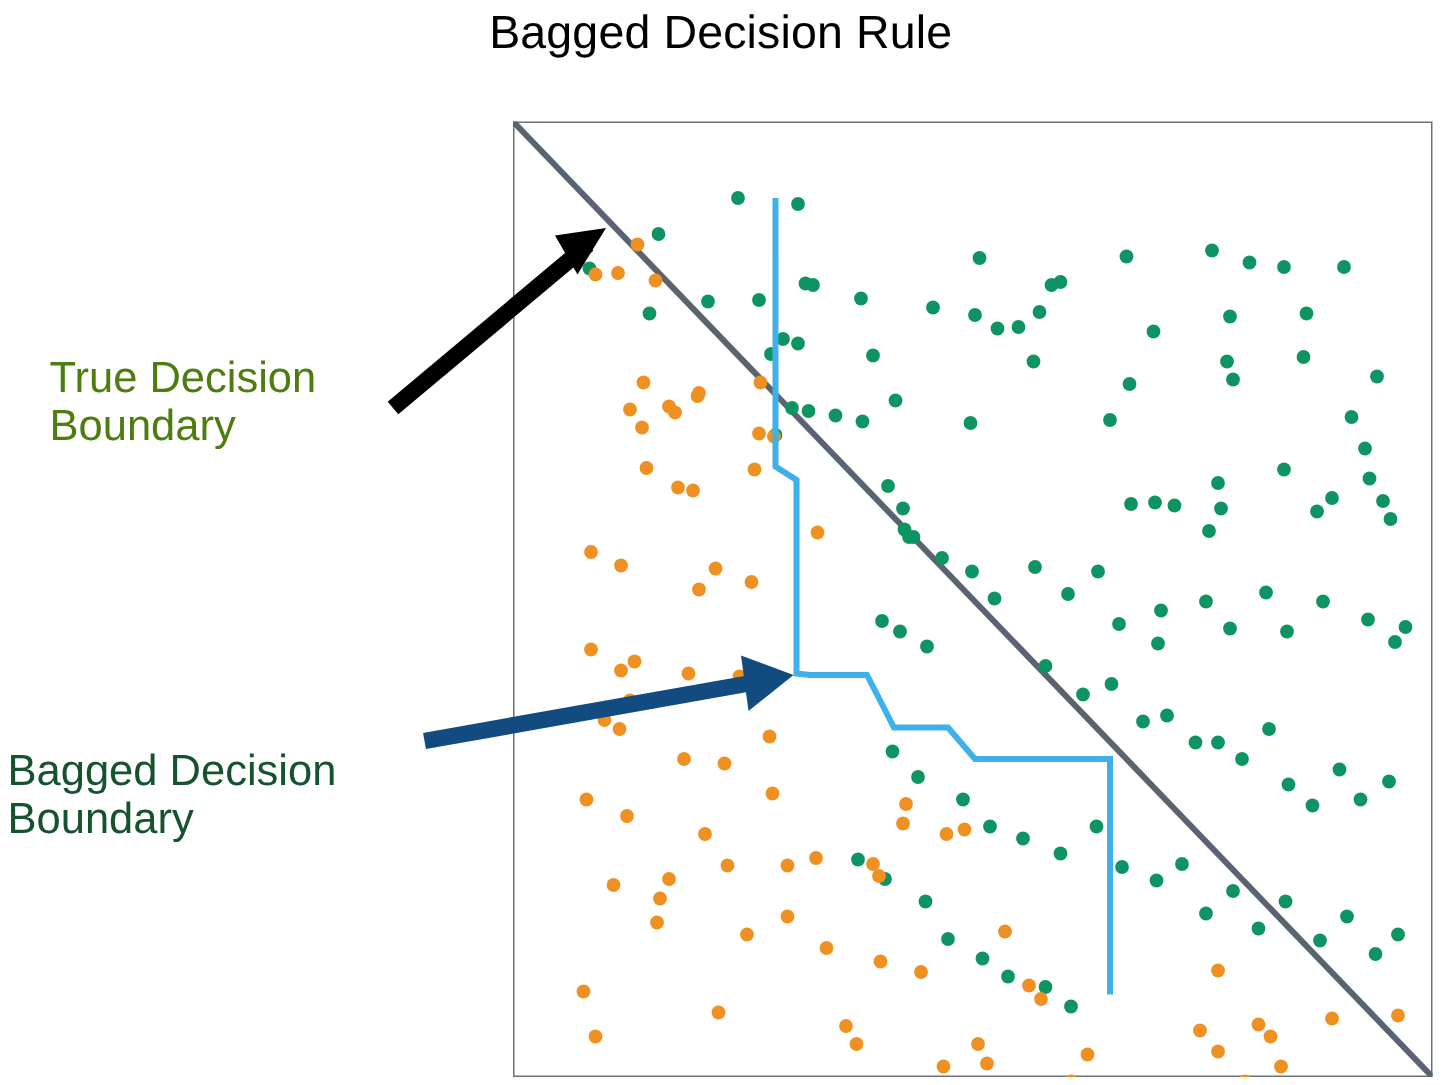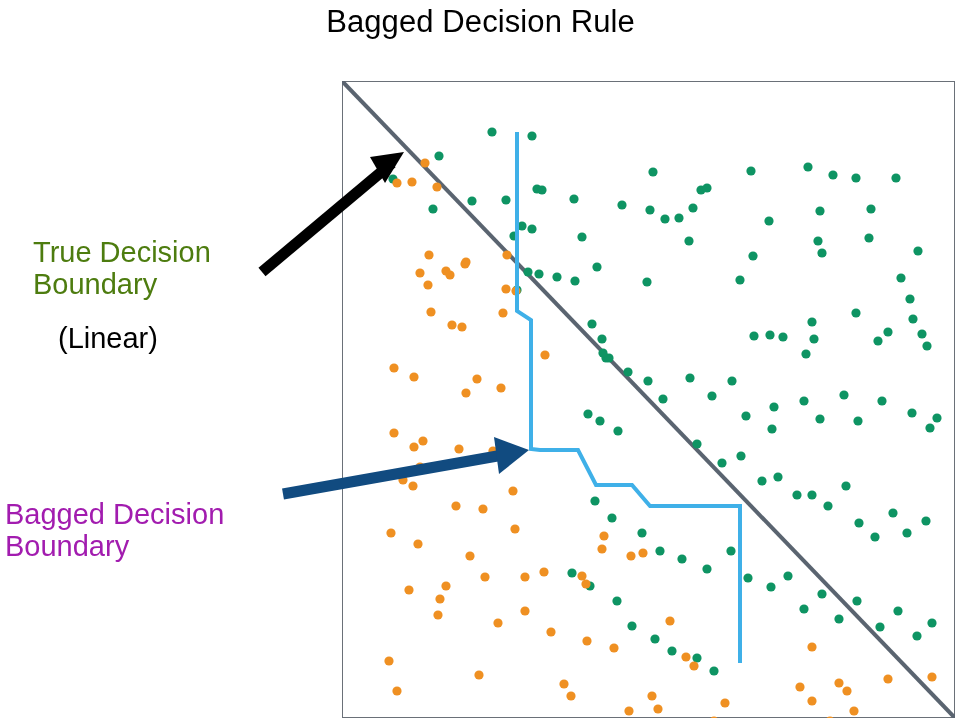--- a/index.html
+++ b/index.html
@@ -70,21 +70,21 @@
   }
   #true-sublabel {
     left: 58px;
     top: 322px;
     color: #000000;
     font-size: 29px;
   }
   #bagged-label {
     left: 5px;
     top: 498px;
-    color: #a21caf;
+    color: #14532d;
   }
 </style>
 </head>
 <body>
 
 <div id="root">
 
   <div id="chart-title">Bagged Decision Rule</div>
 
   <div id="plot-area">
@@ -333,17 +333,16 @@
       <polygon points="404,152 370,157 385,183" fill="#000000"></polygon>
     </g>
     <g>
       <line x1="283" y1="494" x2="503" y2="455" stroke="#114b80" stroke-width="11" stroke-linecap="butt"></line>
       <polygon points="529,450 494,437 499,474" fill="#114b80"></polygon>
     </g>
   </svg>
 
   <div class="ann-label" id="true-label">True Decision
 Boundary</div>
-  <div class="ann-label" id="true-sublabel">(Linear)</div>
   <div class="ann-label" id="bagged-label">Bagged Decision
 Boundary</div>
 
 </div>
 
 </body></html>

